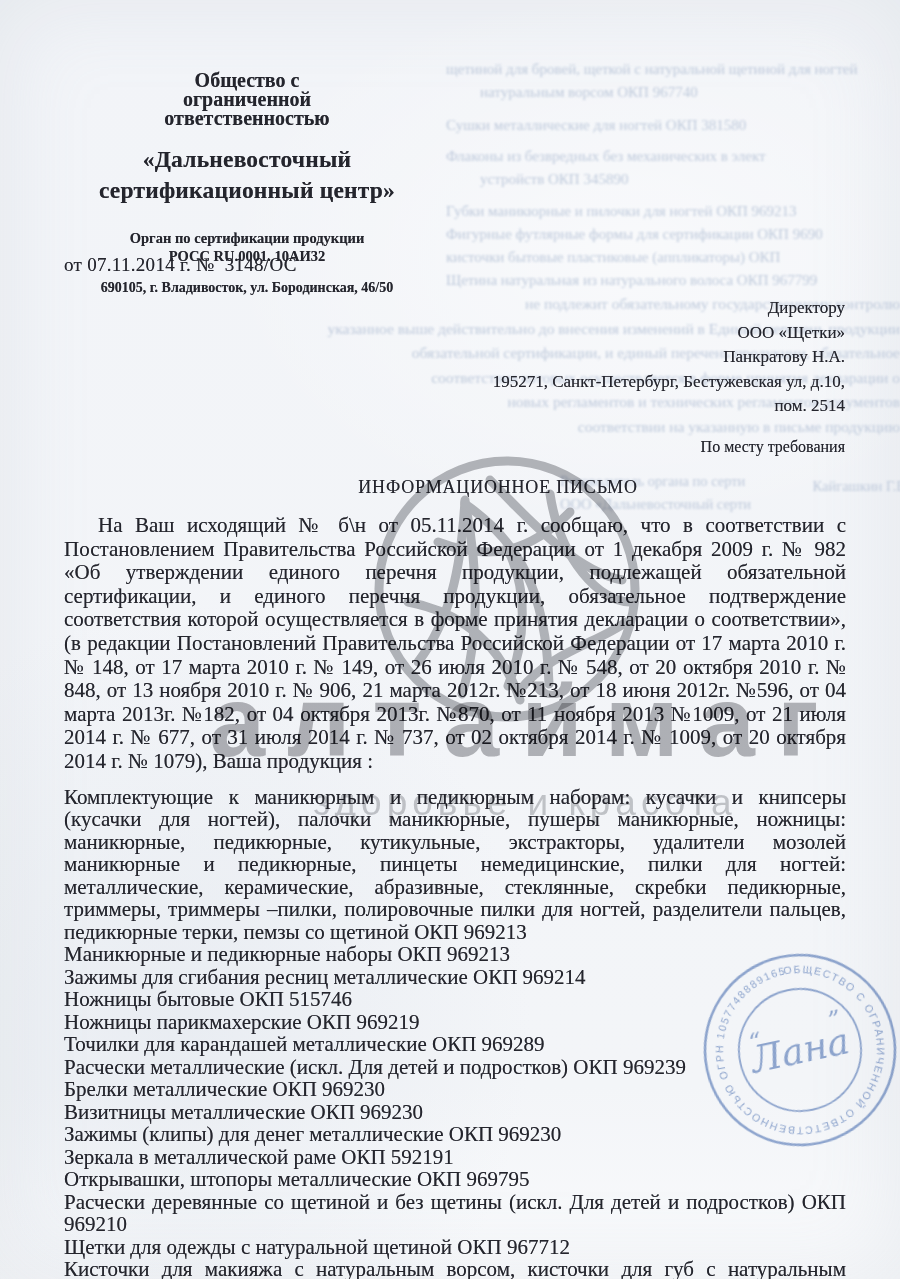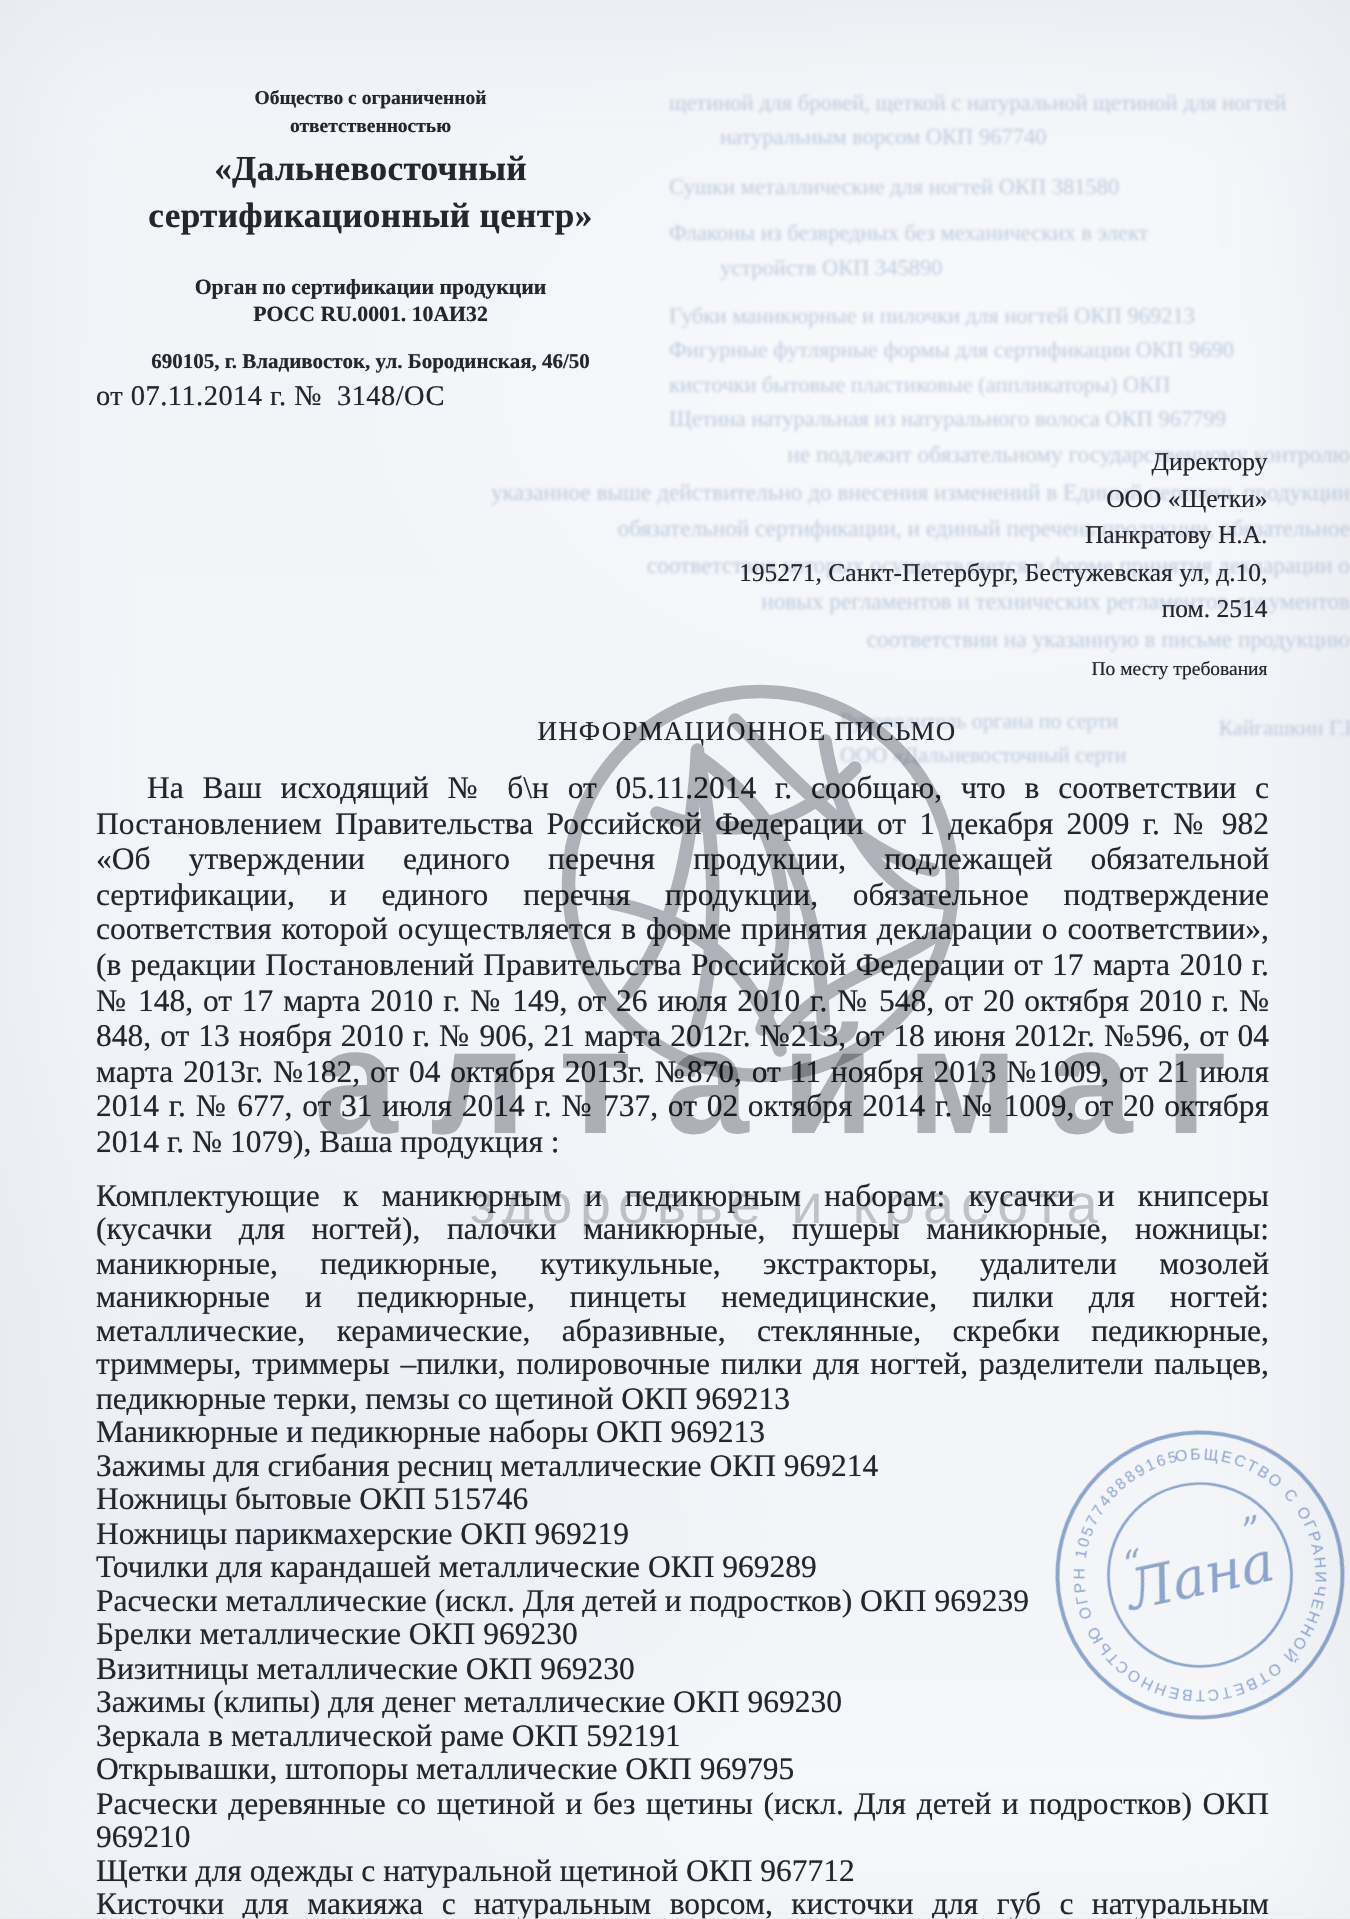--- a/index.html
+++ b/index.html
@@ -21,27 +21,27 @@
   .ghost-top div:nth-child(4){margin-top:8px;}
   .ghost-top div:nth-child(5){margin-left:34px;}
   .ghost-top div:nth-child(6){margin-top:9px;}
   .ghost-mid{left:42px;top:292px;width:858px;font-size:15.5px;line-height:24.5px;text-align:right;}
   .ghost-sign{left:560px;top:470px;width:346px;font-size:14.5px;line-height:23px;}
   .ghost-sign div:nth-child(3){text-align:right;margin-top:-41px;}
   
   .content{position:absolute;z-index:2;left:0;top:0;width:900px;height:1279px;
     color:#24252d;text-shadow:0 0 .5px rgba(36,37,45,.55);}
   .letterhead{position:absolute;left:88px;top:55px;width:318px;text-align:center;font-weight:bold;}
-  .lh-type{font-size:13px;line-height:19px;width:235px;margin:0 auto;}
+  .lh-type{font-size:20px;line-height:19px;width:235px;margin:16px auto;}
   .lh-name{font-size:23.5px;line-height:31px;margin-top:5px;letter-spacing:.2px;}
   .lh-org{font-size:14.5px;line-height:18px;margin-top:23px;width:280px;margin-left:auto;margin-right:auto;}
   .lh-addr{font-size:14px;margin-top:15px;white-space:nowrap;}
   .ref-line{position:absolute;left:64px;top:254px;font-size:19px;font-weight:normal;letter-spacing:.3px;white-space:pre;}
   .addressee{position:absolute;right:55px;top:296px;width:460px;text-align:right;font-size:17px;line-height:24.5px;}
-  .delivery{position:absolute;right:55px;top:438px;font-size:13px;}
+  .delivery{position:absolute;right:55px;top:438px;font-size:16px;}
   .doc-title{position:absolute;left:0;top:477px;width:900px;text-align:center;font-size:18px;letter-spacing:.8px;margin-left:48px;}
   .body-col{position:absolute;left:64px;top:514px;width:782px;font-size:21px;}
   .p1{margin:0;text-align:justify;text-indent:34px;line-height:23.6px;}
   .products{margin-top:12px;line-height:22.5px;}
   .products p{margin:0;text-align:justify;}
   
   .watermark{position:absolute;z-index:3;mix-blend-mode:multiply;pointer-events:none;}
   .wm-logo{left:368px;top:450px;width:278px;height:278px;opacity:.58;}
   .wm-brand{left:120px;top:664px;width:810px;text-align:center;
     font-family:"Liberation Sans",sans-serif;font-weight:bold;font-size:100px;

